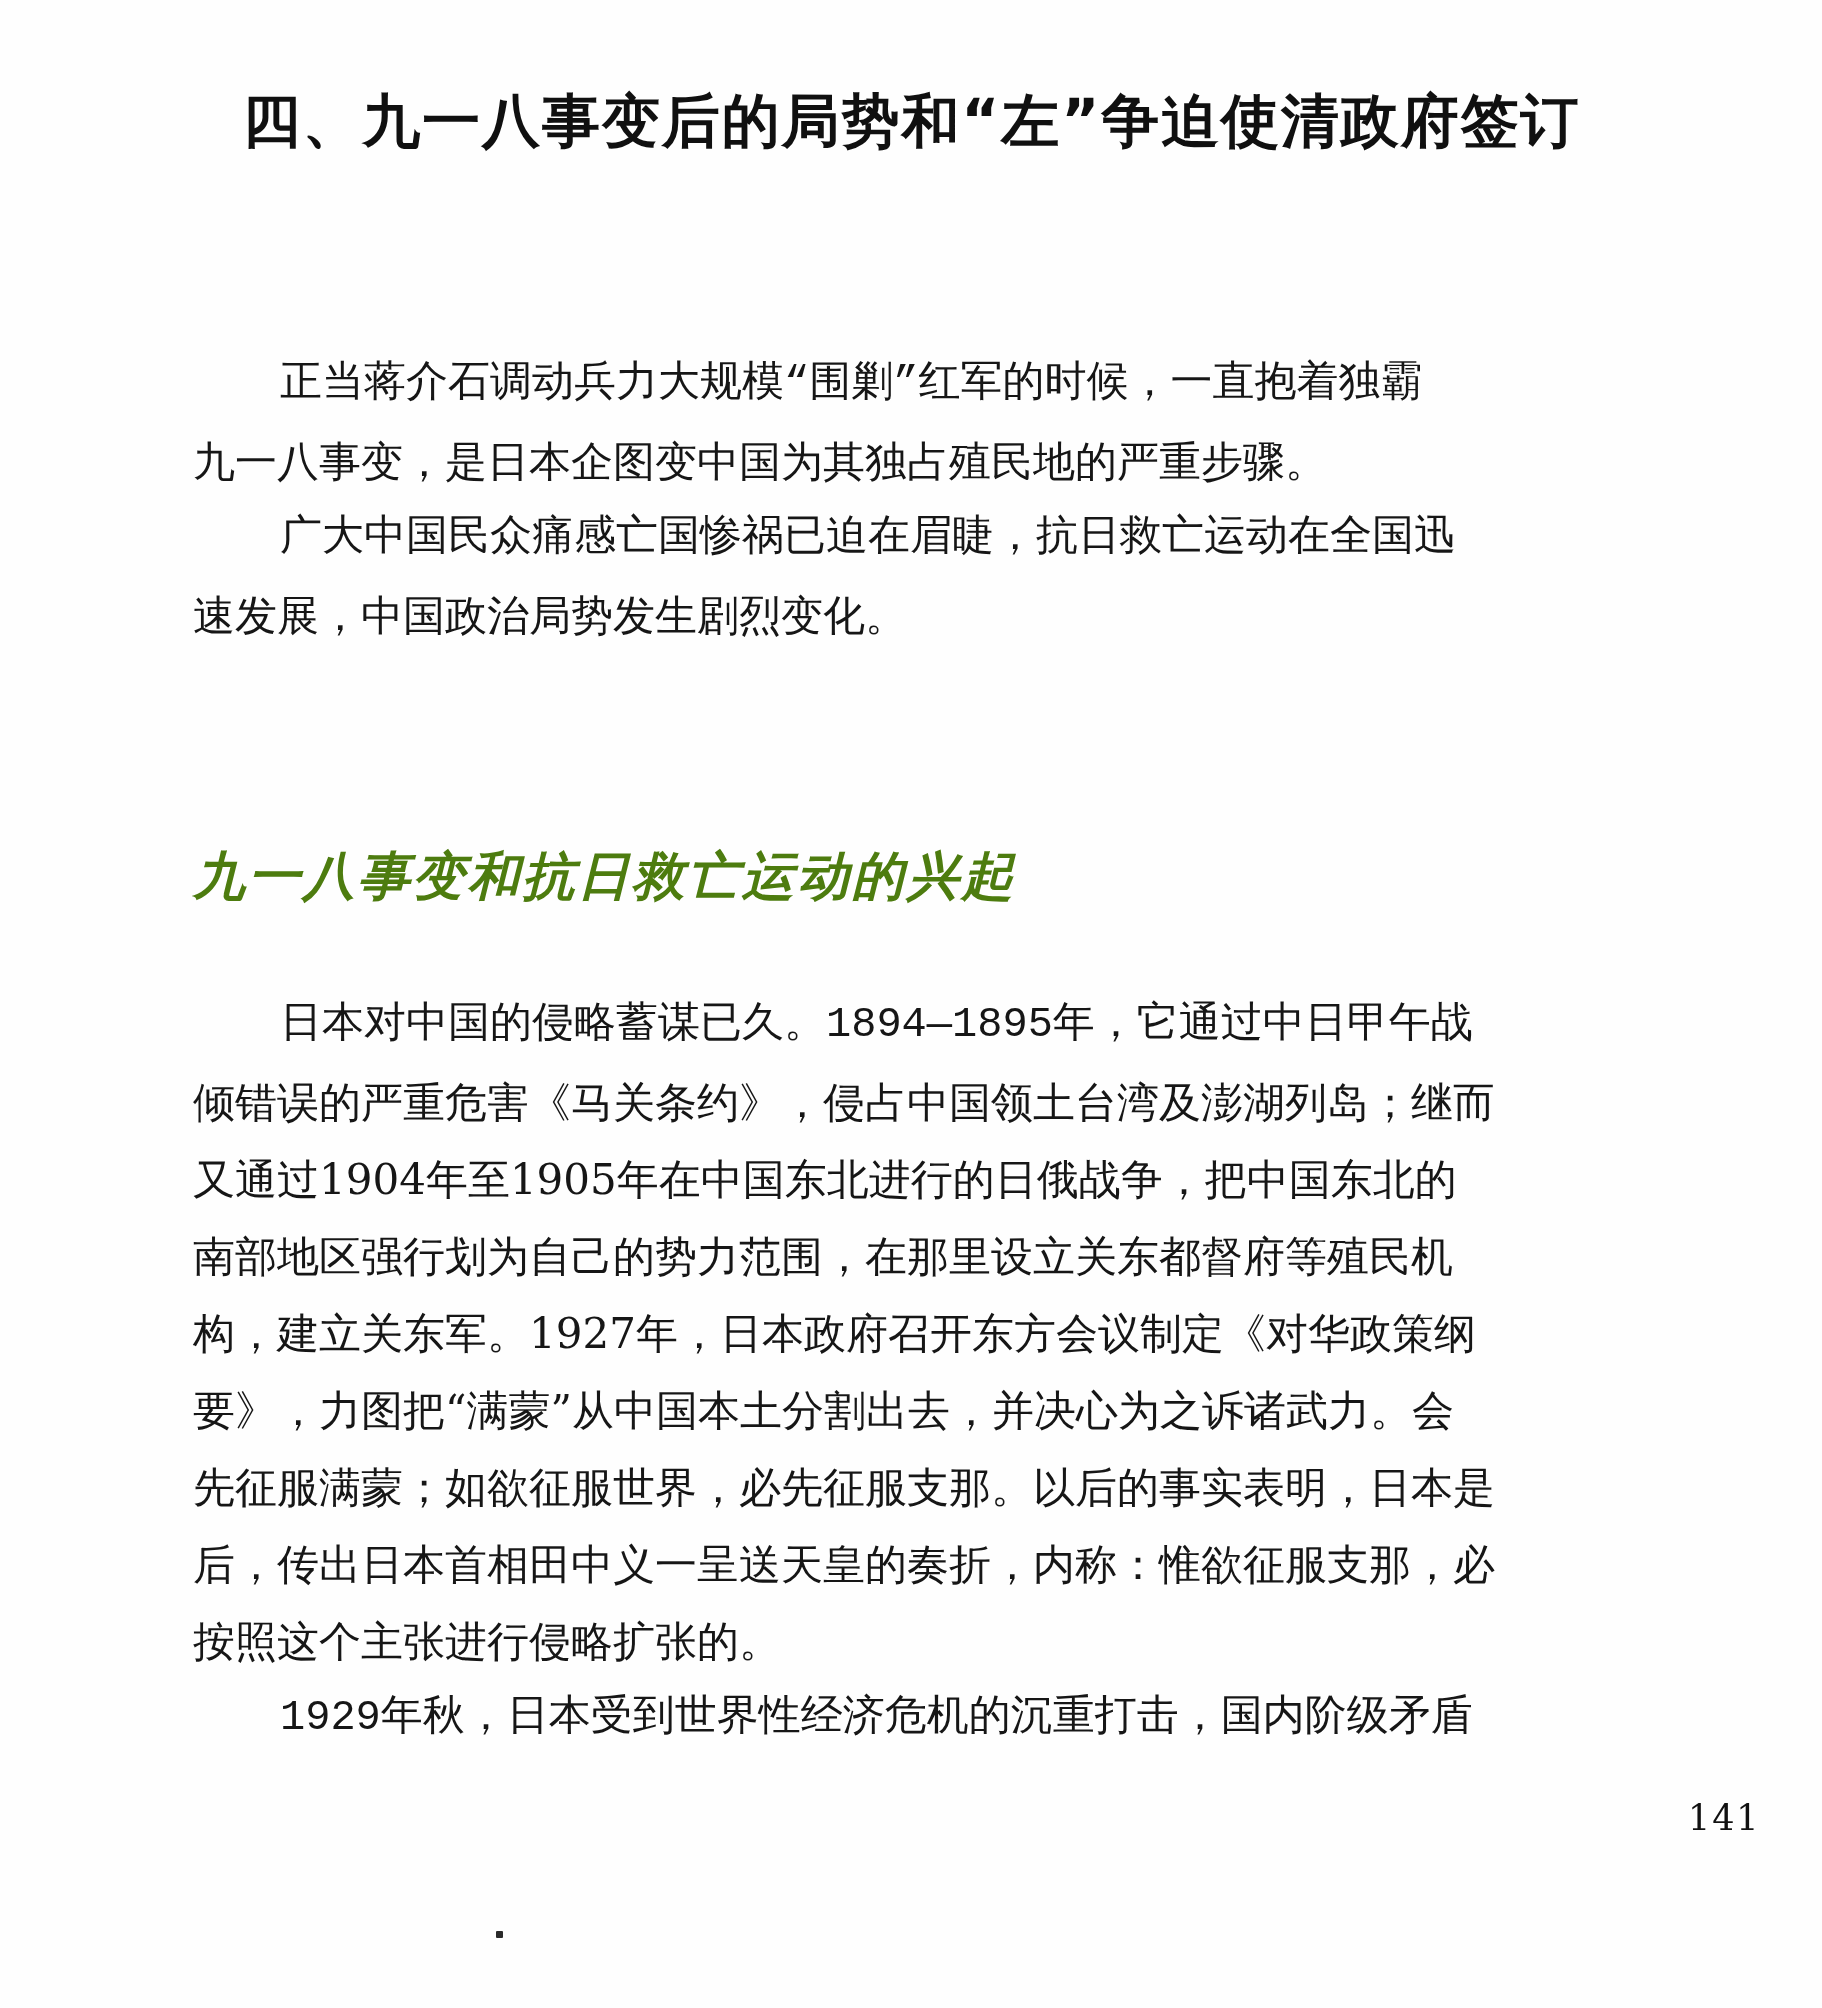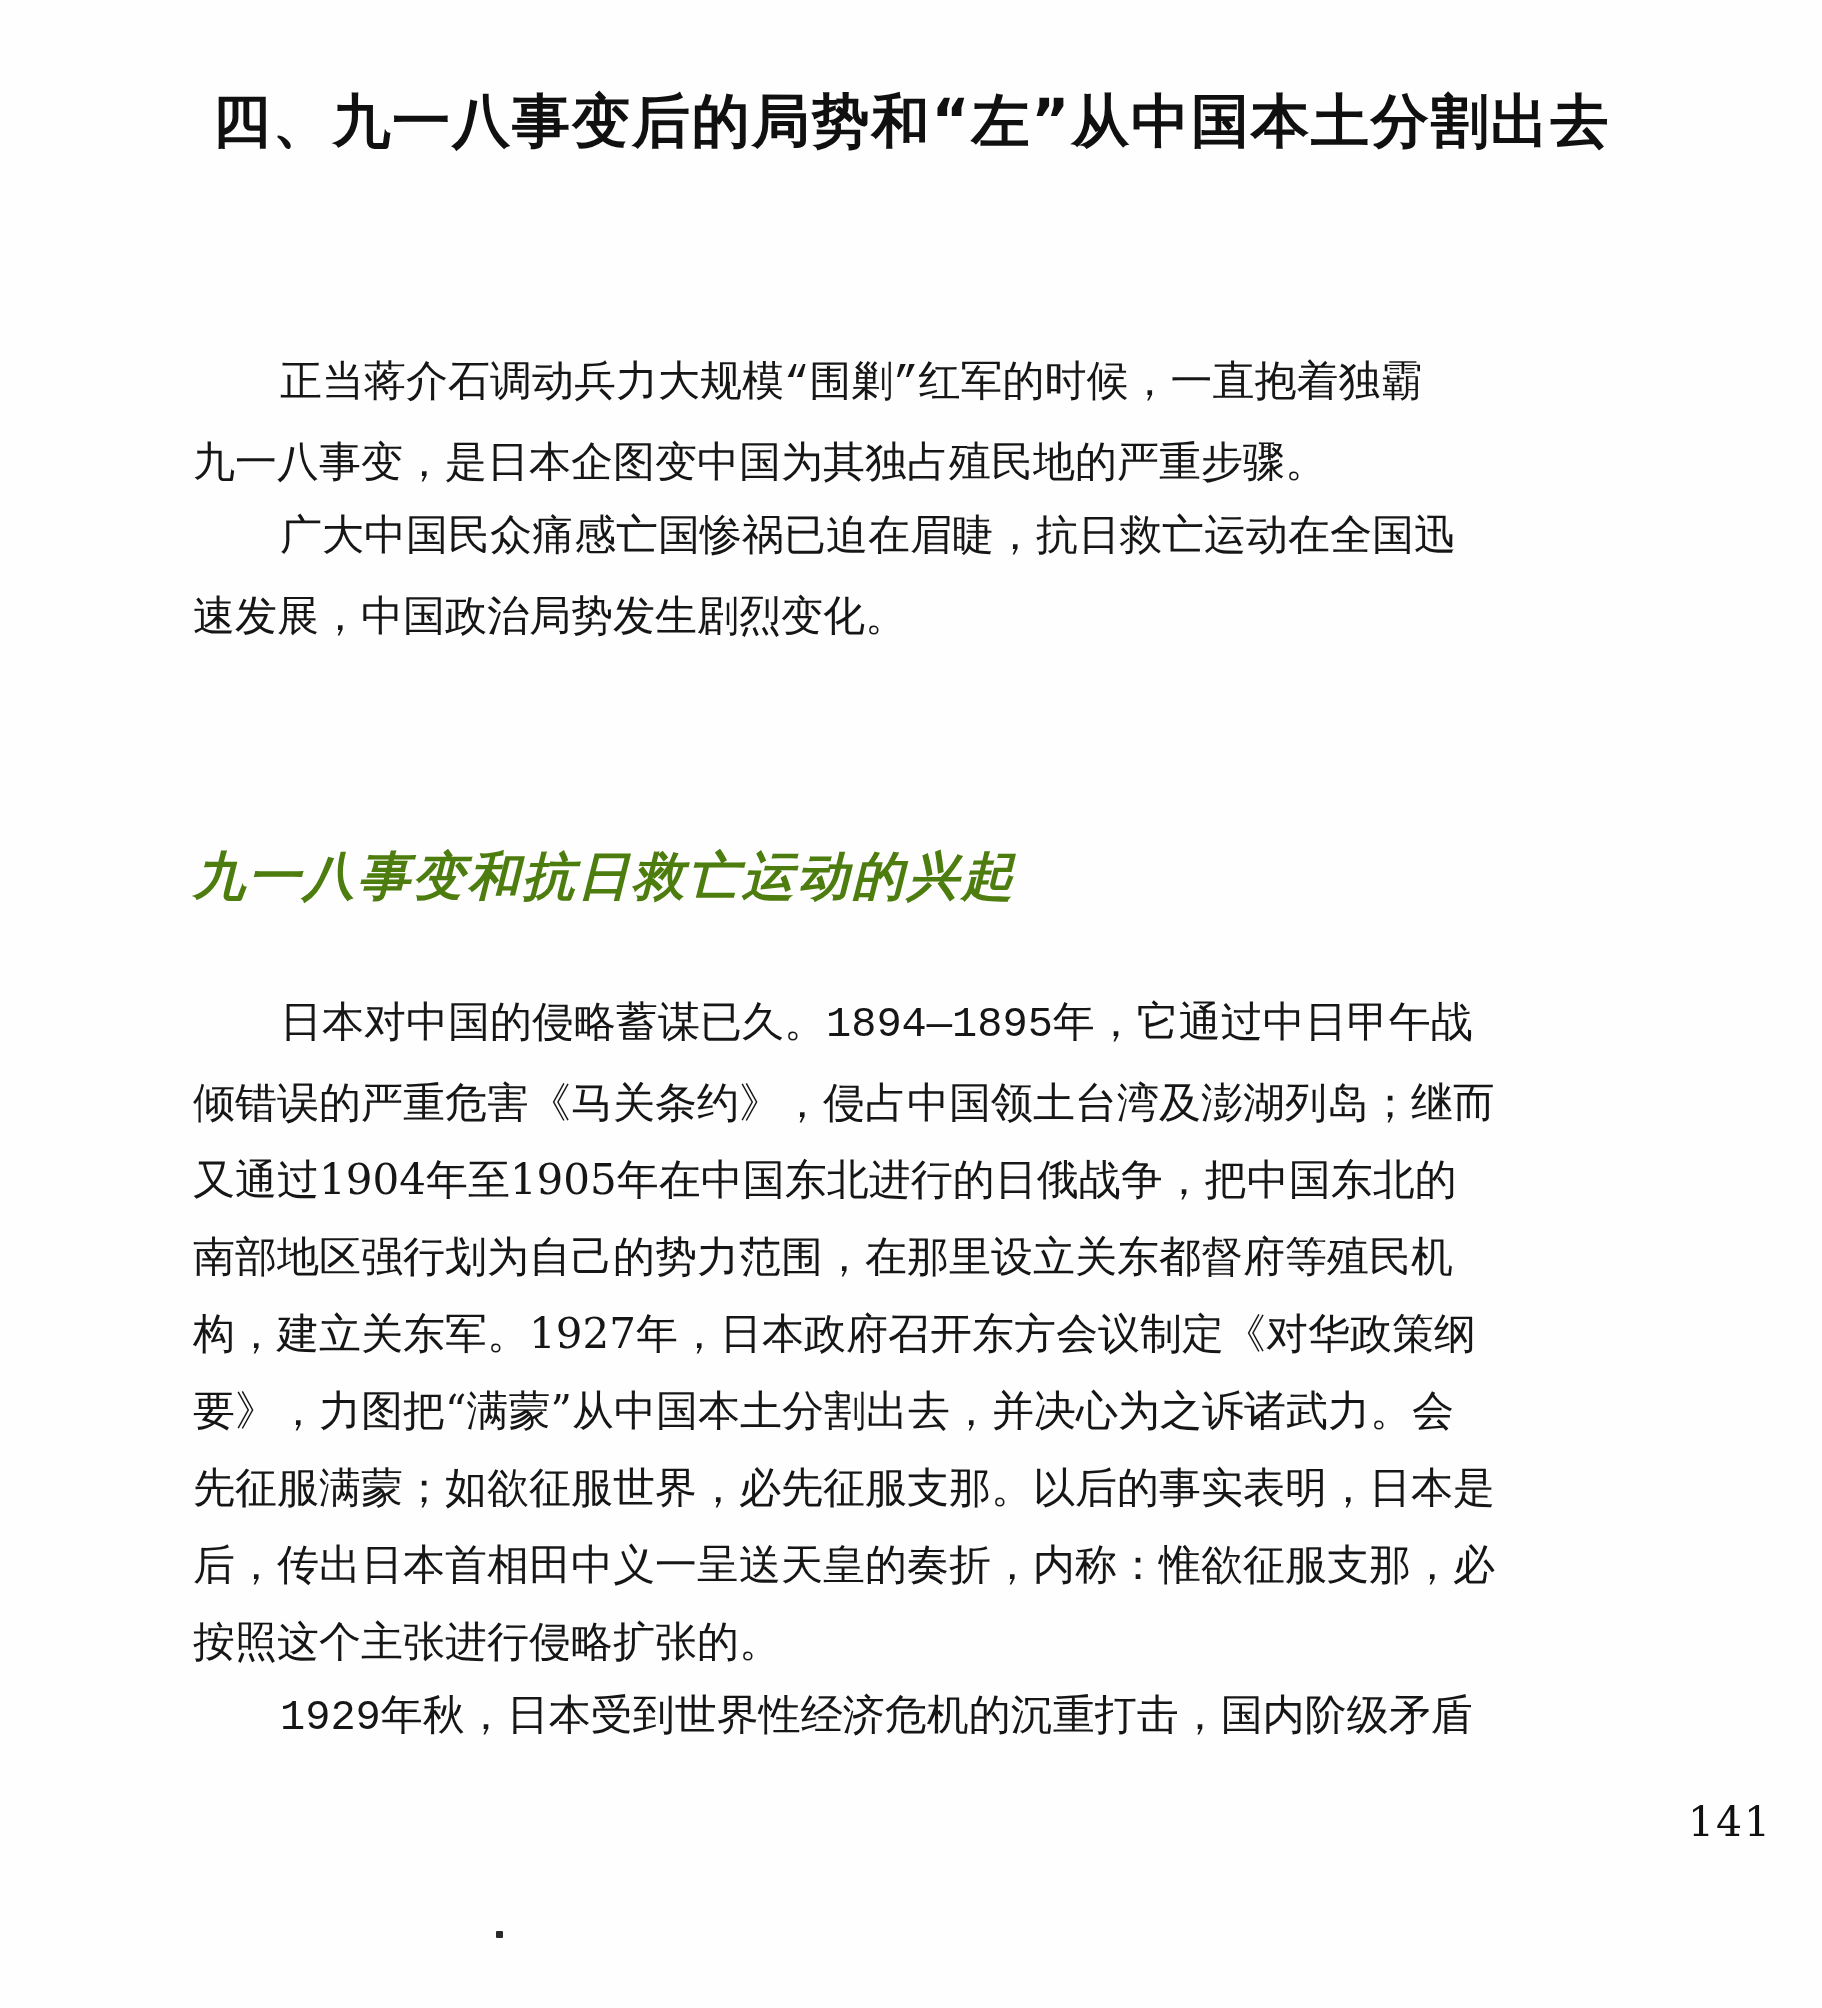--- a/index.html
+++ b/index.html
@@ -53,40 +53,40 @@
     font-weight: 600;
     font-size: 52px;
     letter-spacing: 2.9px;
     color: #4d7c0f;
   }
   .page-number {
     position: absolute;
     top: 1798px;
     left: 1688px;
     font-family: "DejaVu Serif", "Liberation Serif", serif;
-    font-size: 41px;
+    font-size: 35px;
     letter-spacing: 1.9px;
     color: #111;
   }
   .ink-speck {
     position: absolute;
     top: 1931px;
     left: 496px;
     width: 6.8px;
     height: 6.8px;
     background: #2a2a2a;
     border-radius: 1px;
   }
 </style>
 </head>
 <body>
 
 <div class="page">
 
-  <div class="doc-title">四、九一八事变后的局势和“左”从中国本土分割出去</div>
+  <div class="doc-title">四、九一八事变后的局势和“左”争迫使清政府签订</div>
 
   <div class="text-block block-1">
     <div>
       <div class="line indent">正当蒋介石调动兵力大规模“围剿”红军的时候，一直抱着独霸</div>
       <div class="line">九一八事变，是日本企图变中国为其独占殖民地的严重步骤。</div>
     </div>
     <div>
       <div class="line indent">广大中国民众痛感亡国惨祸已迫在眉睫，抗日救亡运动在全国迅</div>
       <div class="line">速发展，中国政治局势发生剧烈变化。</div>
     </div>

